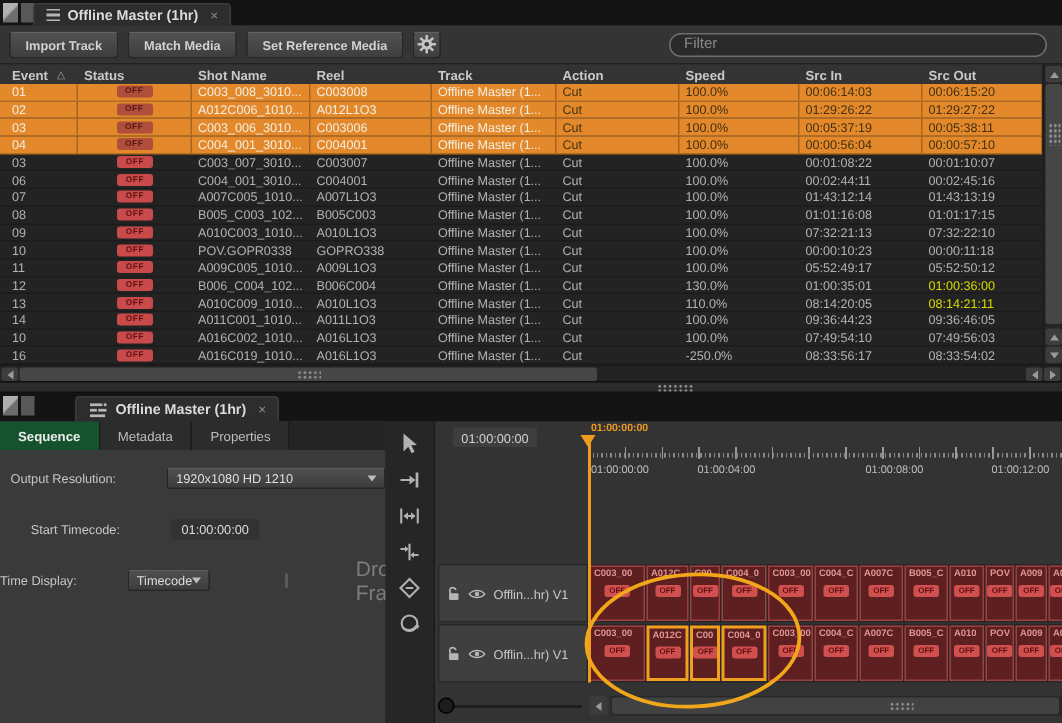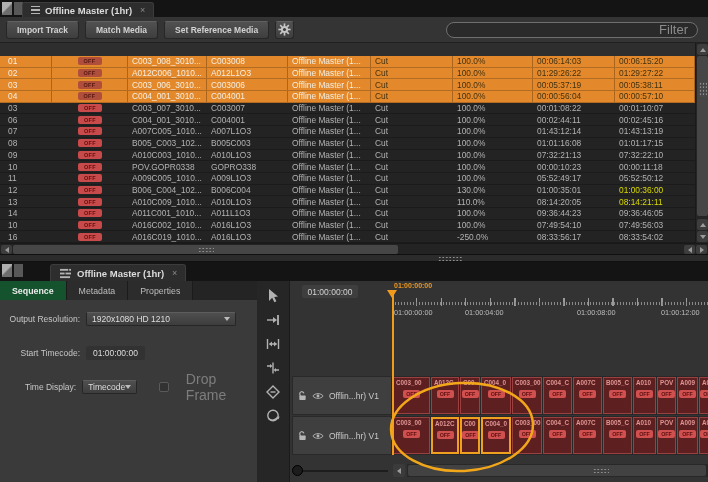--- a/index.html
+++ b/index.html
@@ -28,22 +28,22 @@
   #toolbar { position:absolute; top:17px; left:0; width:708px; height:26px; background:#343434;
              border-bottom:1px solid #202020; display:flex; align-items:center; padding:0 6px; }
   #toolbar-buttons { display:flex; gap:6px; align-items:flex-start; }
   .tb-btn { height:18px; padding:0 10px; background:linear-gradient(#515151,#3e3e3e);
             border:1px solid #272727; border-top-color:#616161; border-radius:3px; color:#d2d2d2;
             font-size:8.5px; font-weight:bold; display:flex; align-items:center; white-space:nowrap; }
   .gear-btn { width:19px; height:18px; margin-left:6px; background:linear-gradient(#515151,#3e3e3e);
               border:1px solid #272727; border-top-color:#616161; border-radius:3px;
               display:flex; align-items:center; justify-content:center; }
   #filter-input { margin-left:auto; margin-right:4px; width:252px; height:16px; background:#2a2a2a;
-            border:1px solid #6f6f6f; border-radius:9px; color:#bdbdbd; font-size:13px;
-            padding:0 9px; outline:none; font-family:"Liberation Sans", sans-serif;text-align:right; }
+            border:1px solid #6f6f6f; border-radius:9px; color:#bdbdbd; font-size:10px;
+            padding:0 9px; outline:none; font-family:"Liberation Sans", sans-serif; }
   #filter-input::placeholder { color:#8b8b8b; }
 
   
   .grid9 { display:grid; grid-template-columns:52px 76px 79px 81px 83px 82px 80px 82px 1fr; }
   #table-header { position:absolute; top:43px; left:0; width:695px; height:13px; background:#333;
                   color:#c9c9c9; font-size:8.8px; font-weight:bold; align-items:center; }
   #table-header .th { padding-left:4px; white-space:nowrap; overflow:hidden; display:flex; align-items:center; gap:6px; }
   #table-header .th:first-child { padding-left:8px; }
   .sort-tri { font-size:7px; color:#a5a5a5; font-weight:normal; }
   #table-body { position:absolute; top:56px; left:0; width:695px; height:187px; background:#232323; overflow:hidden; }
@@ -84,21 +84,21 @@
               border-top:1px solid #101010; border-bottom:1px solid #101010; }
   #splitter .grip-h { left:438px; top:1px; width:24px; height:5px; }
 
   
   #left-panel { position:absolute; top:281px; left:0; width:257px; height:201px; background:#3a3a3a; }
   #lp-tabs { display:flex; height:19px; background:#242424; }
   .lp-tab { padding:0 12px; display:flex; align-items:center; font-size:8.8px; color:#bdbdbd;
             background:#2c2c2c; border-right:1px solid #1b1b1b; }
   .lp-tab.active { background:#14532d; color:#ebebeb; font-weight:bold; }
   #lp-body { padding-top:7px; }
-  .frow { display:flex; align-items:center; margin:0 0 10px 0; height:24px; }
+  .frow { display:flex; align-items:center; margin:0 0 10px 0; height:24px;gap:28px; }
   .flabel { width:80px; text-align:right; font-size:8.5px; color:#c6c6c6; margin-right:6px; white-space:nowrap; }
   .dropdown { height:14px; background:linear-gradient(#4f4f4f,#3d3d3d); border:1px solid #262626;
               border-top-color:#5d5d5d; border-radius:2px; color:#dedede; font-size:8.5px;
               display:flex; align-items:center; justify-content:space-between; padding:0 5px; }
   .caret { width:0; height:0; border-left:3.5px solid transparent; border-right:3.5px solid transparent; border-top:4px solid #bcbcbc; }
   #dd-res { width:150px; } #dd-fr { width:40px; } #dd-td { width:56px; }
   .tc-value { font-size:8.5px; color:#dcdcdc; background:#323232; border-radius:2px; padding:2px 7px; }
   #drop-frame-cb { width:10px; height:10px; border:1px solid #5a5a5a; background:#323232; border-radius:2px; margin-left:22px; }
   .cb-label { font-size:14px; color:#7d7d7d; margin-left:17px; }
 
@@ -185,20 +185,31 @@
           <rect x="7" y="0.5" width="2" height="3.4" transform="rotate(270 8 8)"></rect>
           <rect x="7" y="0.5" width="2" height="3.4" transform="rotate(315 8 8)"></rect>
           <circle cx="8" cy="8" r="4.4"></circle>
         </g>
         <circle cx="8" cy="8" r="1.9" fill="#3a3a3a"></circle>
       </svg>
     </div>
     <input id="filter-input" placeholder="Filter" style="">
   </div>
 
+  <div class="grid9" id="table-header">
+      <div class="th">Event<span class="sort-tri">△</span></div>
+      <div class="th">Status</div>
+      <div class="th">Shot Name</div>
+      <div class="th">Reel</div>
+      <div class="th">Track</div>
+      <div class="th">Action</div>
+      <div class="th">Speed</div>
+      <div class="th">Src In</div>
+      <div class="th">Src Out</div>
+    </div>
   <div id="table-body">
       <div class="trow grid9 selected">
         <div class="c-ev">01</div>
         <div class="c-st">
           <span class="badge">OFF</span>
         </div>
         <div class="c-sh">C003_008_3010...</div>
         <div class="c-re">C003008</div>
         <div class="c-tr">Offline Master (1...</div>
         <div class="c-ac">Cut</div>

